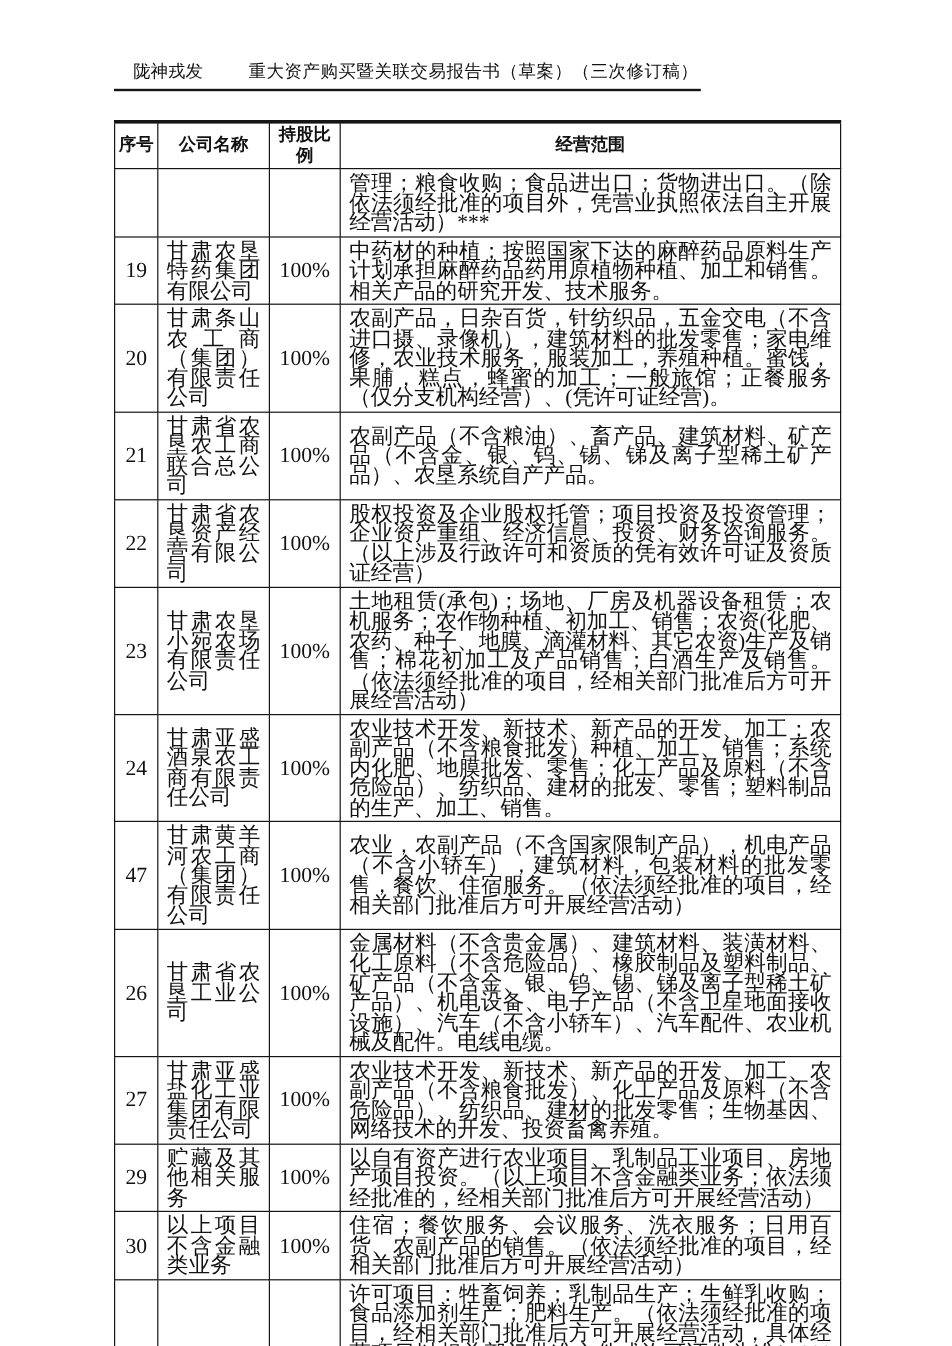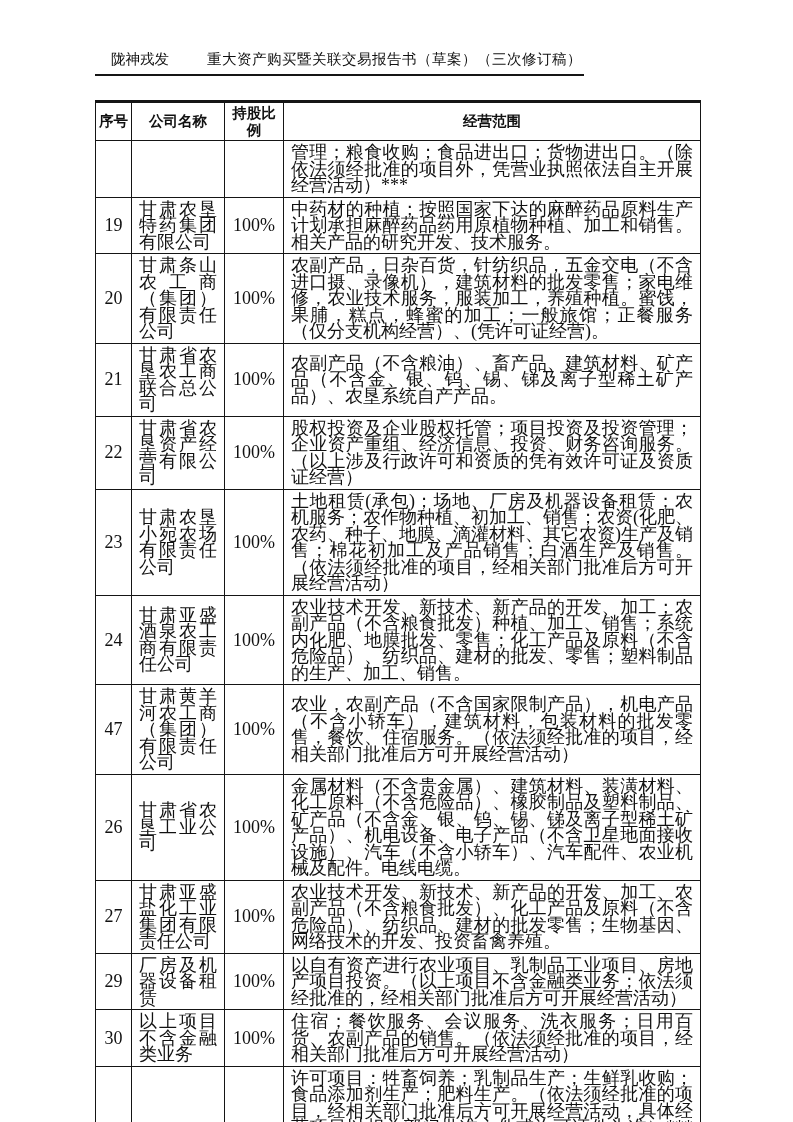--- a/index.html
+++ b/index.html
@@ -148,21 +148,21 @@
           <td class="scope">金属材料（不含贵金属）、建筑材料、装潢材料、化工原料（不含危险品）、橡胶制品及塑料制品、矿产品（不含金、银、钨、锡、锑及离子型稀土矿产品）、机电设备、电子产品（不含卫星地面接收设施）、汽车（不含小轿车）、汽车配件、农业机械及配件。电线电缆。</td>
         </tr>
         <tr>
           <td class="no">27</td>
           <td class="name">甘肃亚盛盐化工业集团有限责任公司</td>
           <td class="ratio">100%</td>
           <td class="scope">农业技术开发、新技术、新产品的开发、加工、农副产品（不含粮食批发）、化工产品及原料（不含危险品）、纺织品、建材的批发零售；生物基因、网络技术的开发、投资畜禽养殖。</td>
         </tr>
         <tr>
           <td class="no">29</td>
-          <td class="name">厂房及机器设备租赁</td>
+          <td class="name">贮藏及其他相关服务</td>
           <td class="ratio">100%</td>
           <td class="scope">以自有资产进行农业项目、乳制品工业项目、房地产项目投资。（以上项目不含金融类业务；依法须经批准的，经相关部门批准后方可开展经营活动）</td>
         </tr>
         <tr>
           <td class="no">30</td>
           <td class="name">以上项目不含金融类业务</td>
           <td class="ratio">100%</td>
           <td class="scope">住宿；餐饮服务、会议服务、洗衣服务；日用百货、农副产品的销售。（依法须经批准的项目，经相关部门批准后方可开展经营活动）</td>
         </tr>
         <tr>

